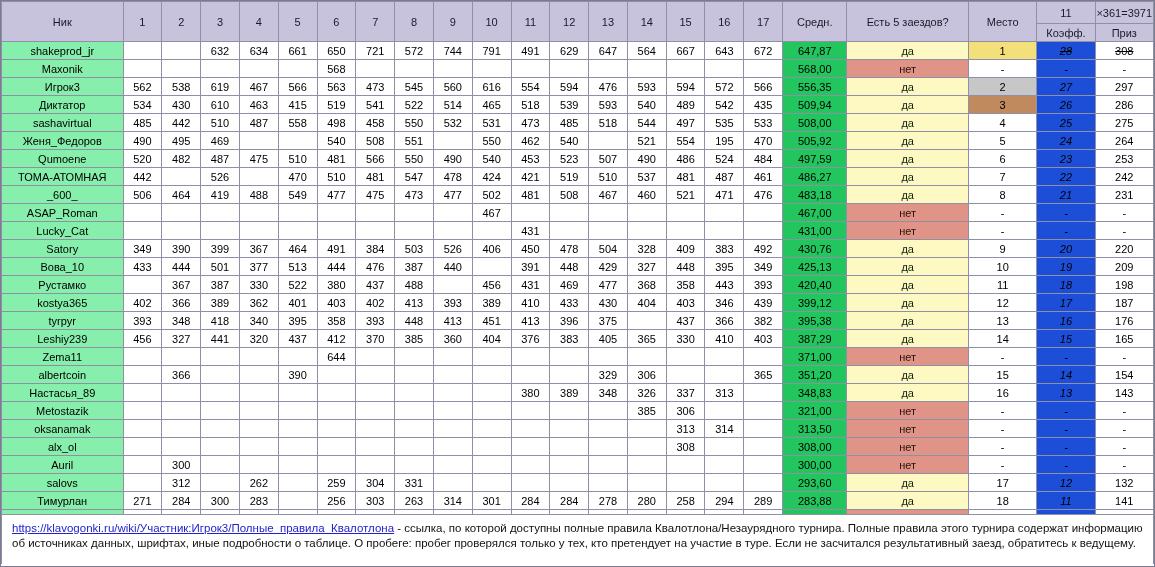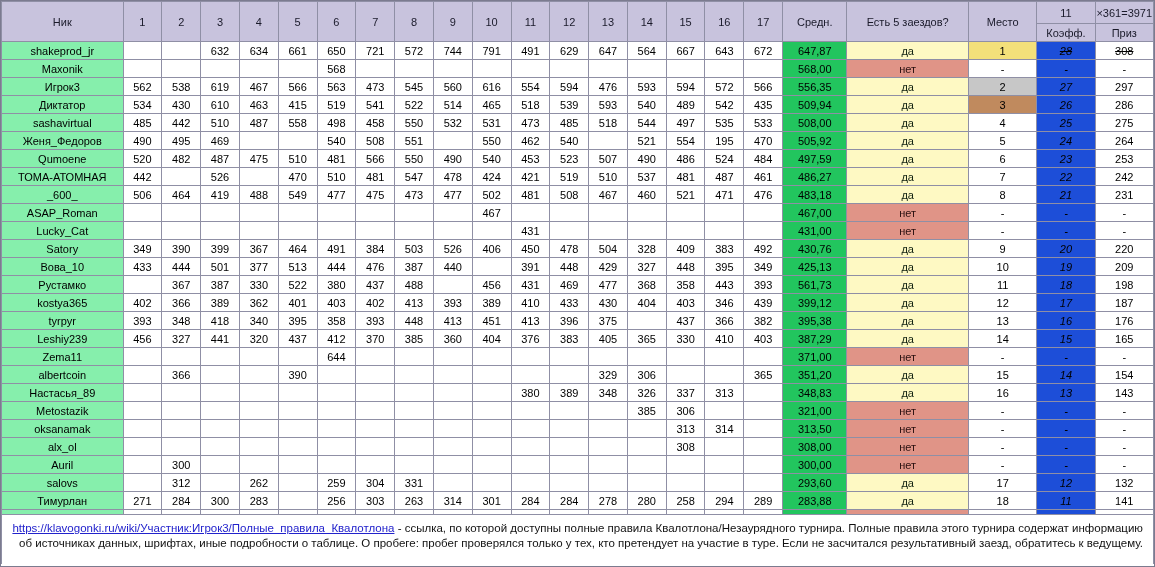--- a/index.html
+++ b/index.html
@@ -76,21 +76,21 @@
 
   
   #note{
     position:absolute;
     left:1px; right:1px; bottom:1px;
     height:51px;
     background:#ffffff;
     border-top:1px solid #8f8fa5;
     box-sizing:border-box;
     padding:6px 10px 4px 10px;
-    text-align:right;
+    text-align:left;
     font-size:11.5px;
     line-height:15px;
     color:#111111;
   }
   #note a, #note .lnk{
     color:#2222cc;
     text-decoration:underline;
     cursor:pointer;
   }
   #tablewrap{
@@ -475,21 +475,21 @@
             <td class="num">488</td>
             <td class="num"></td>
             <td class="num">456</td>
             <td class="num">431</td>
             <td class="num">469</td>
             <td class="num">477</td>
             <td class="num">368</td>
             <td class="num">358</td>
             <td class="num">443</td>
             <td class="num">393</td>
-            <td class="sred">561,73</td>
+            <td class="sred">420,40</td>
             <td class="yes">да</td>
             <td class="place">11</td>
             <td class="koef">18</td>
             <td class="priz">198</td>
           </tr>
           <tr>
             <td class="nick">kostya365</td>
             <td class="num">402</td>
             <td class="num">366</td>
             <td class="num">389</td>

